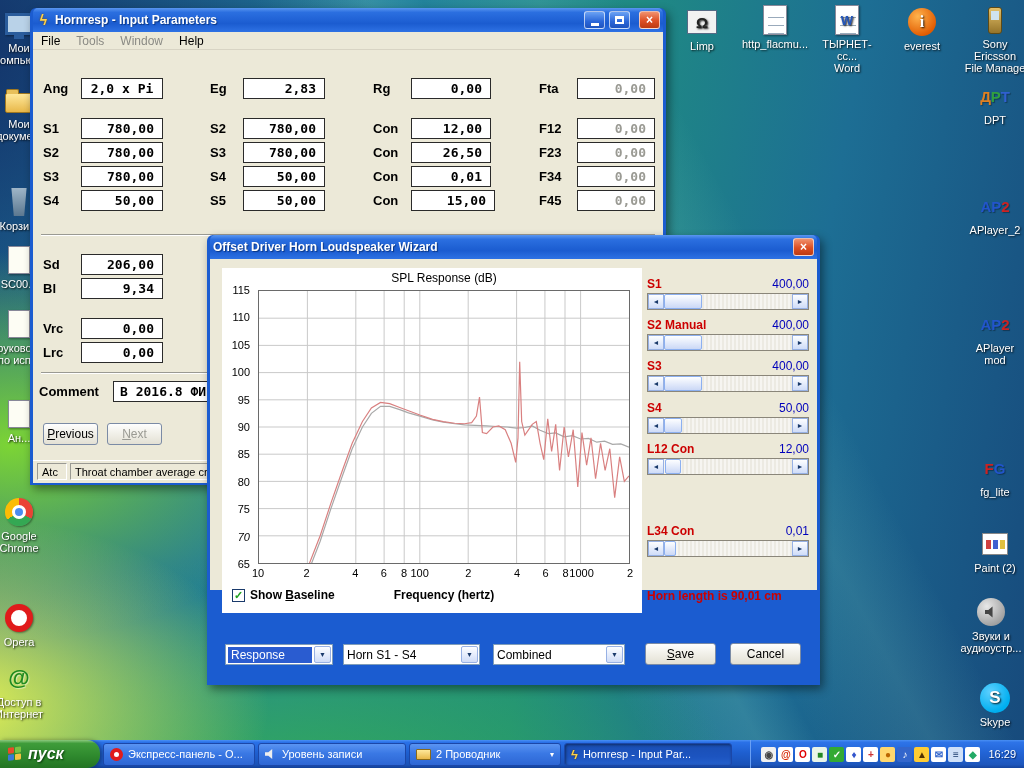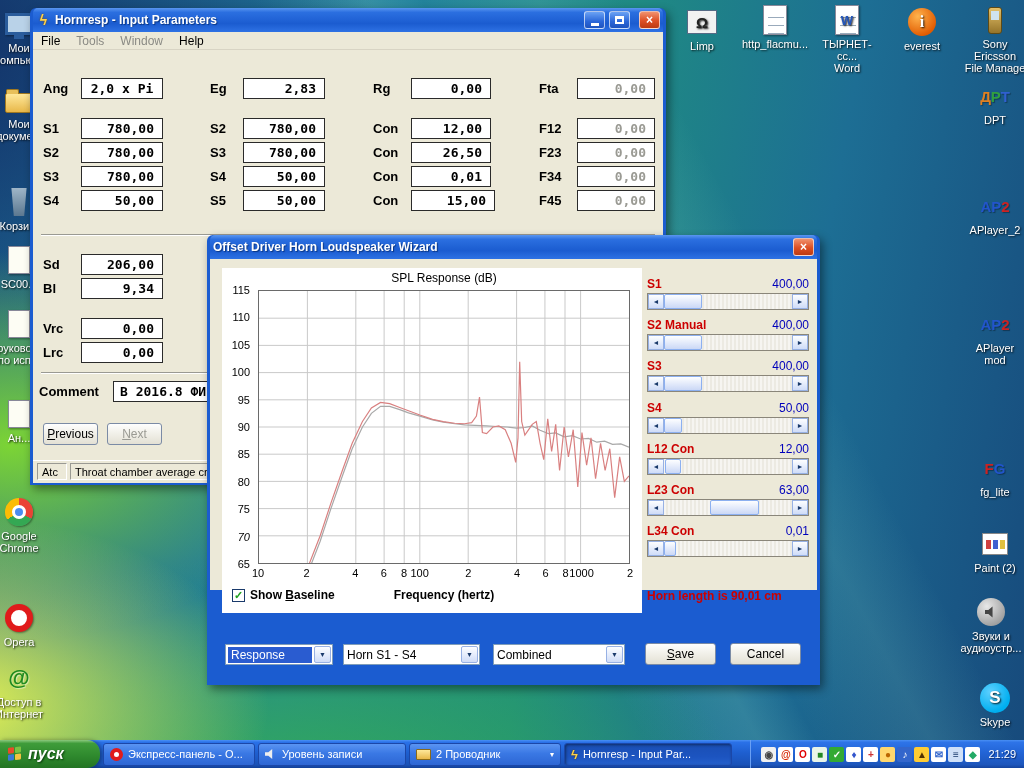--- a/index.html
+++ b/index.html
@@ -543,33 +543,20 @@
           <span class="s-value">12,00</span>
         </div>
       <div class="hslider">
           <span class="sl-arrow">◄</span>
           <span class="sl-track">
             <span class="sl-thumb" style="left: 1%; width: 12%;"></span>
           </span>
           <span class="sl-arrow">►</span>
         </div>
     </div>
-    <div class="slgroup" style="left:437px; top:224px">
-      <div class="slhead">
-          <span class="s-label">L23 Con</span>
-          <span class="s-value">63,00</span>
-        </div>
-      <div class="hslider">
-          <span class="sl-arrow">◄</span>
-          <span class="sl-track">
-            <span class="sl-thumb" style="left: 36%; width: 38%;"></span>
-          </span>
-          <span class="sl-arrow">►</span>
-        </div>
-    </div>
     <div class="slgroup" style="left:437px; top:265px">
       <div class="slhead">
           <span class="s-label">L34 Con</span>
           <span class="s-value">0,01</span>
         </div>
       <div class="hslider">
           <span class="sl-arrow">◄</span>
           <span class="sl-track">
             <span class="sl-thumb" style="left: 0%; width: 9%;"></span>
           </span>
@@ -634,15 +621,15 @@
         <span class="tray-ico" style="background: rgb(51, 170, 51); color: rgb(255, 255, 255);">✓</span>
         <span class="tray-ico" style="background: rgb(255, 255, 255); color: rgb(51, 85, 204);">♦</span>
         <span class="tray-ico" style="background: rgb(255, 255, 255); color: rgb(204, 51, 51);">+</span>
         <span class="tray-ico" style="background: rgb(255, 215, 110); color: rgb(187, 102, 0);">●</span>
         <span class="tray-ico" style="background: rgb(51, 102, 204); color: rgb(255, 255, 255);">♪</span>
         <span class="tray-ico" style="background: rgb(255, 204, 51); color: rgb(85, 51, 0);">▲</span>
         <span class="tray-ico" style="background: rgb(255, 255, 255); color: rgb(51, 102, 204);">✉</span>
         <span class="tray-ico" style="background: rgb(207, 224, 248); color: rgb(26, 58, 107);">≡</span>
         <span class="tray-ico" style="background: rgb(255, 255, 255); color: rgb(34, 170, 102);">◆</span>
       </span>
-    <span class="clock">21:29</span>
+    <span class="clock">16:29</span>
   </div>
 </div>
 
 </body></html>

